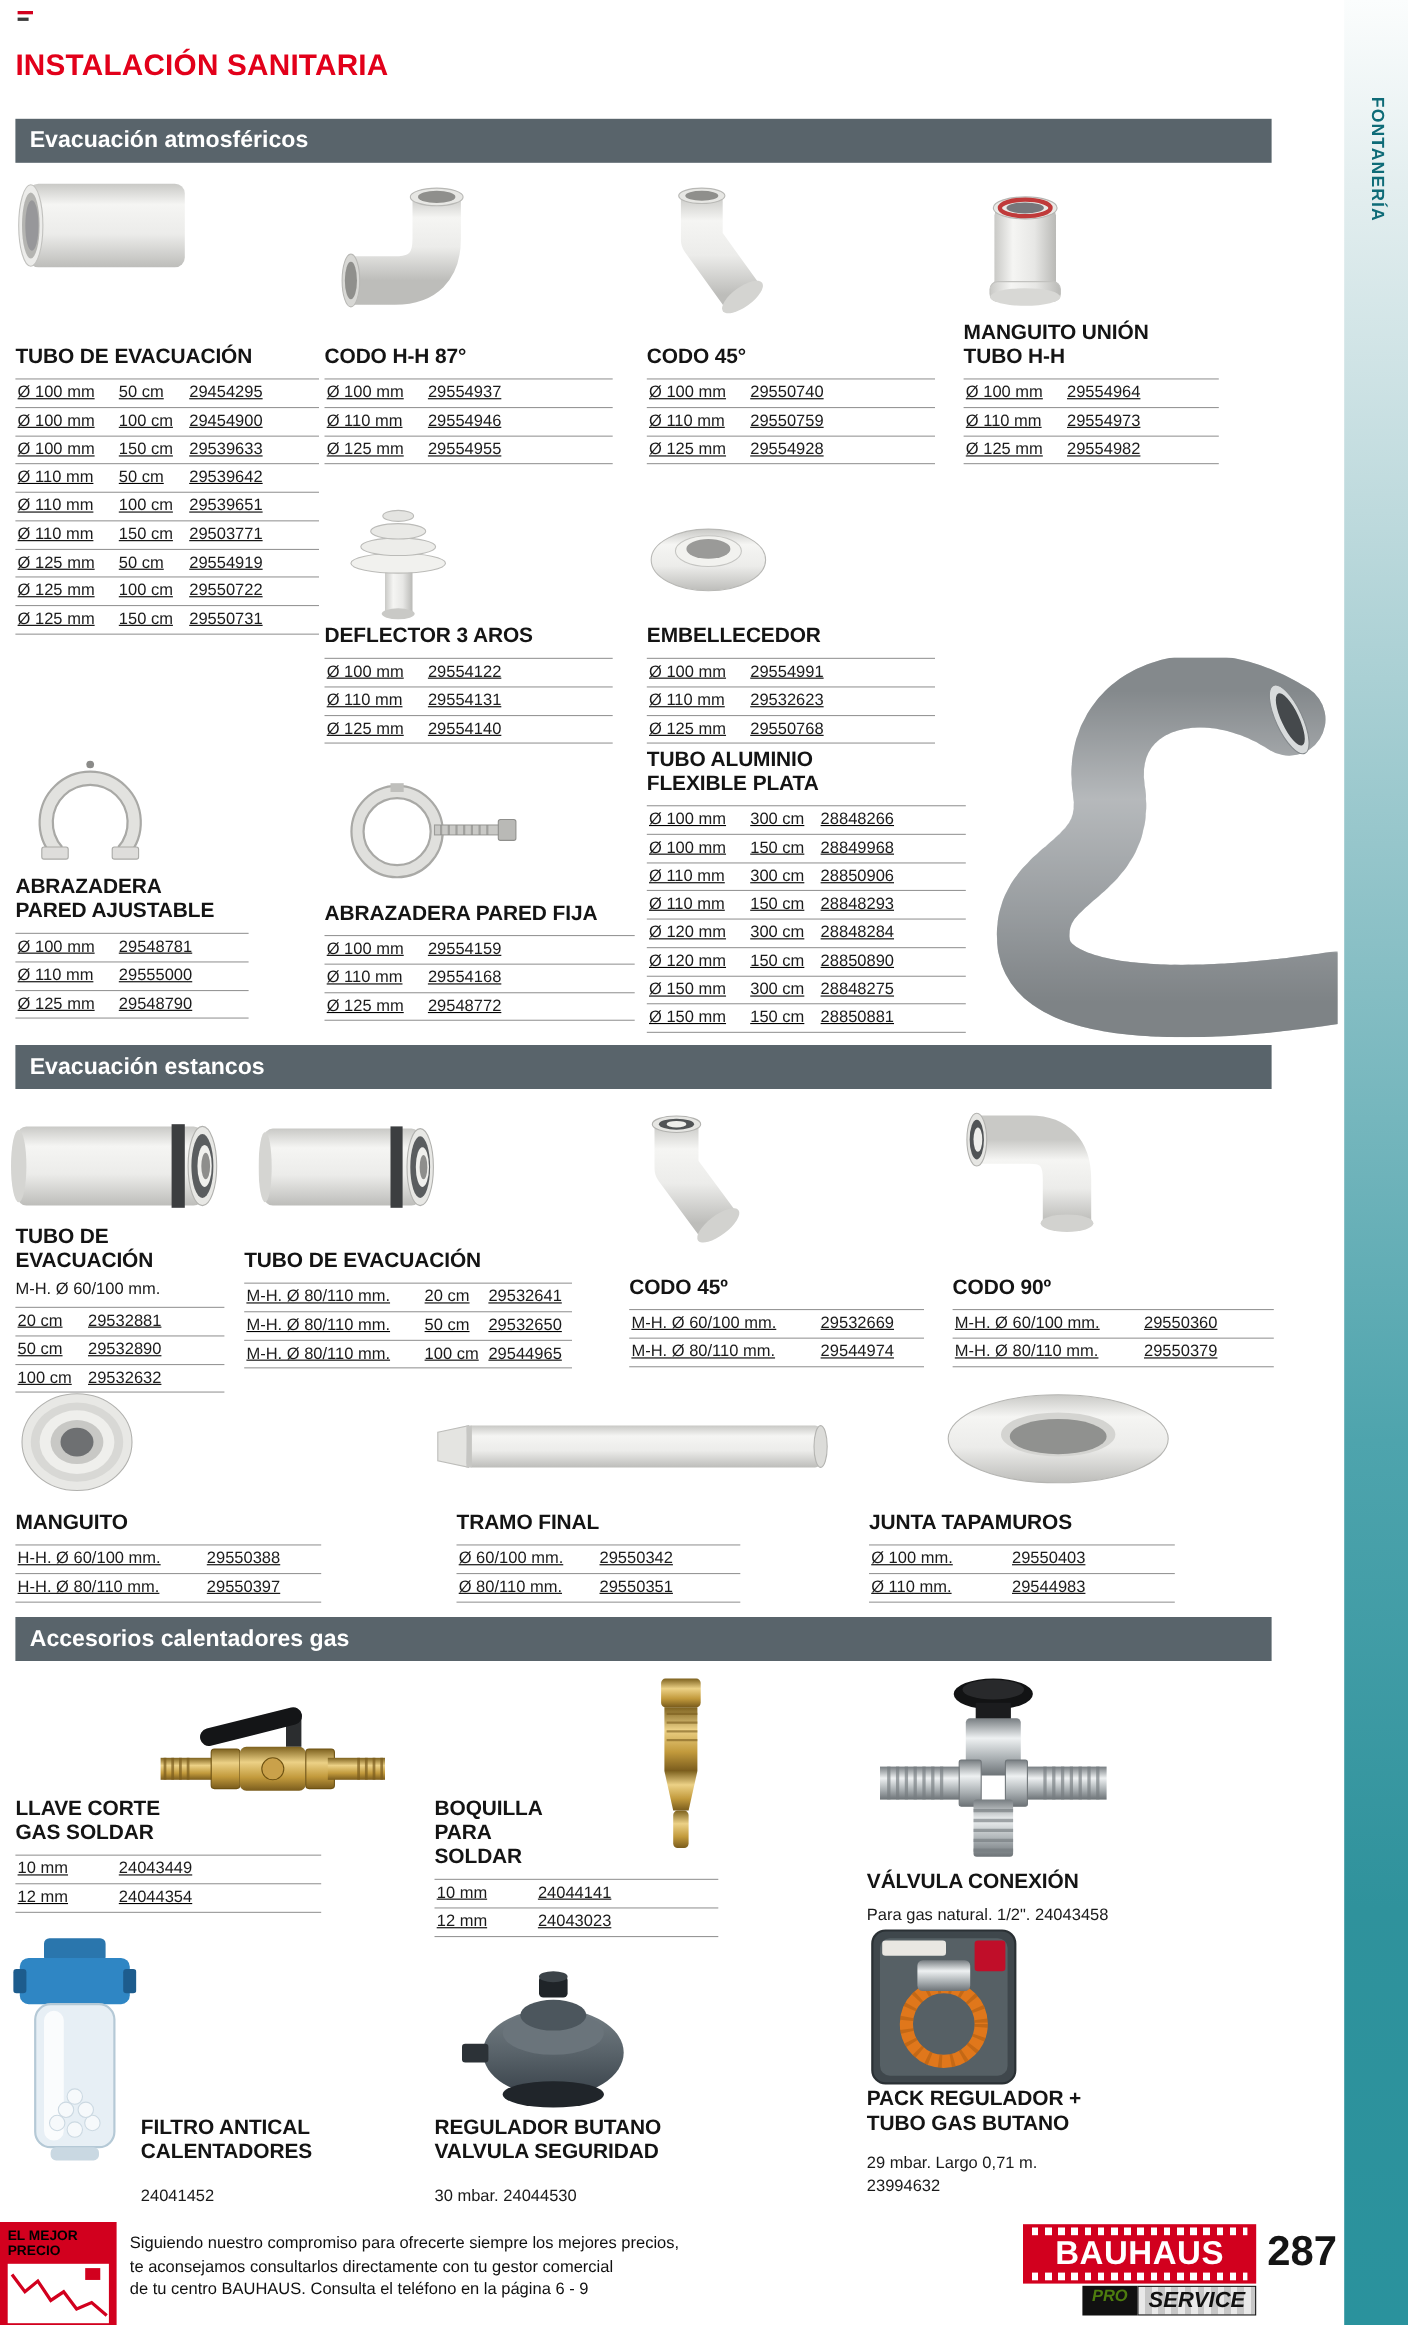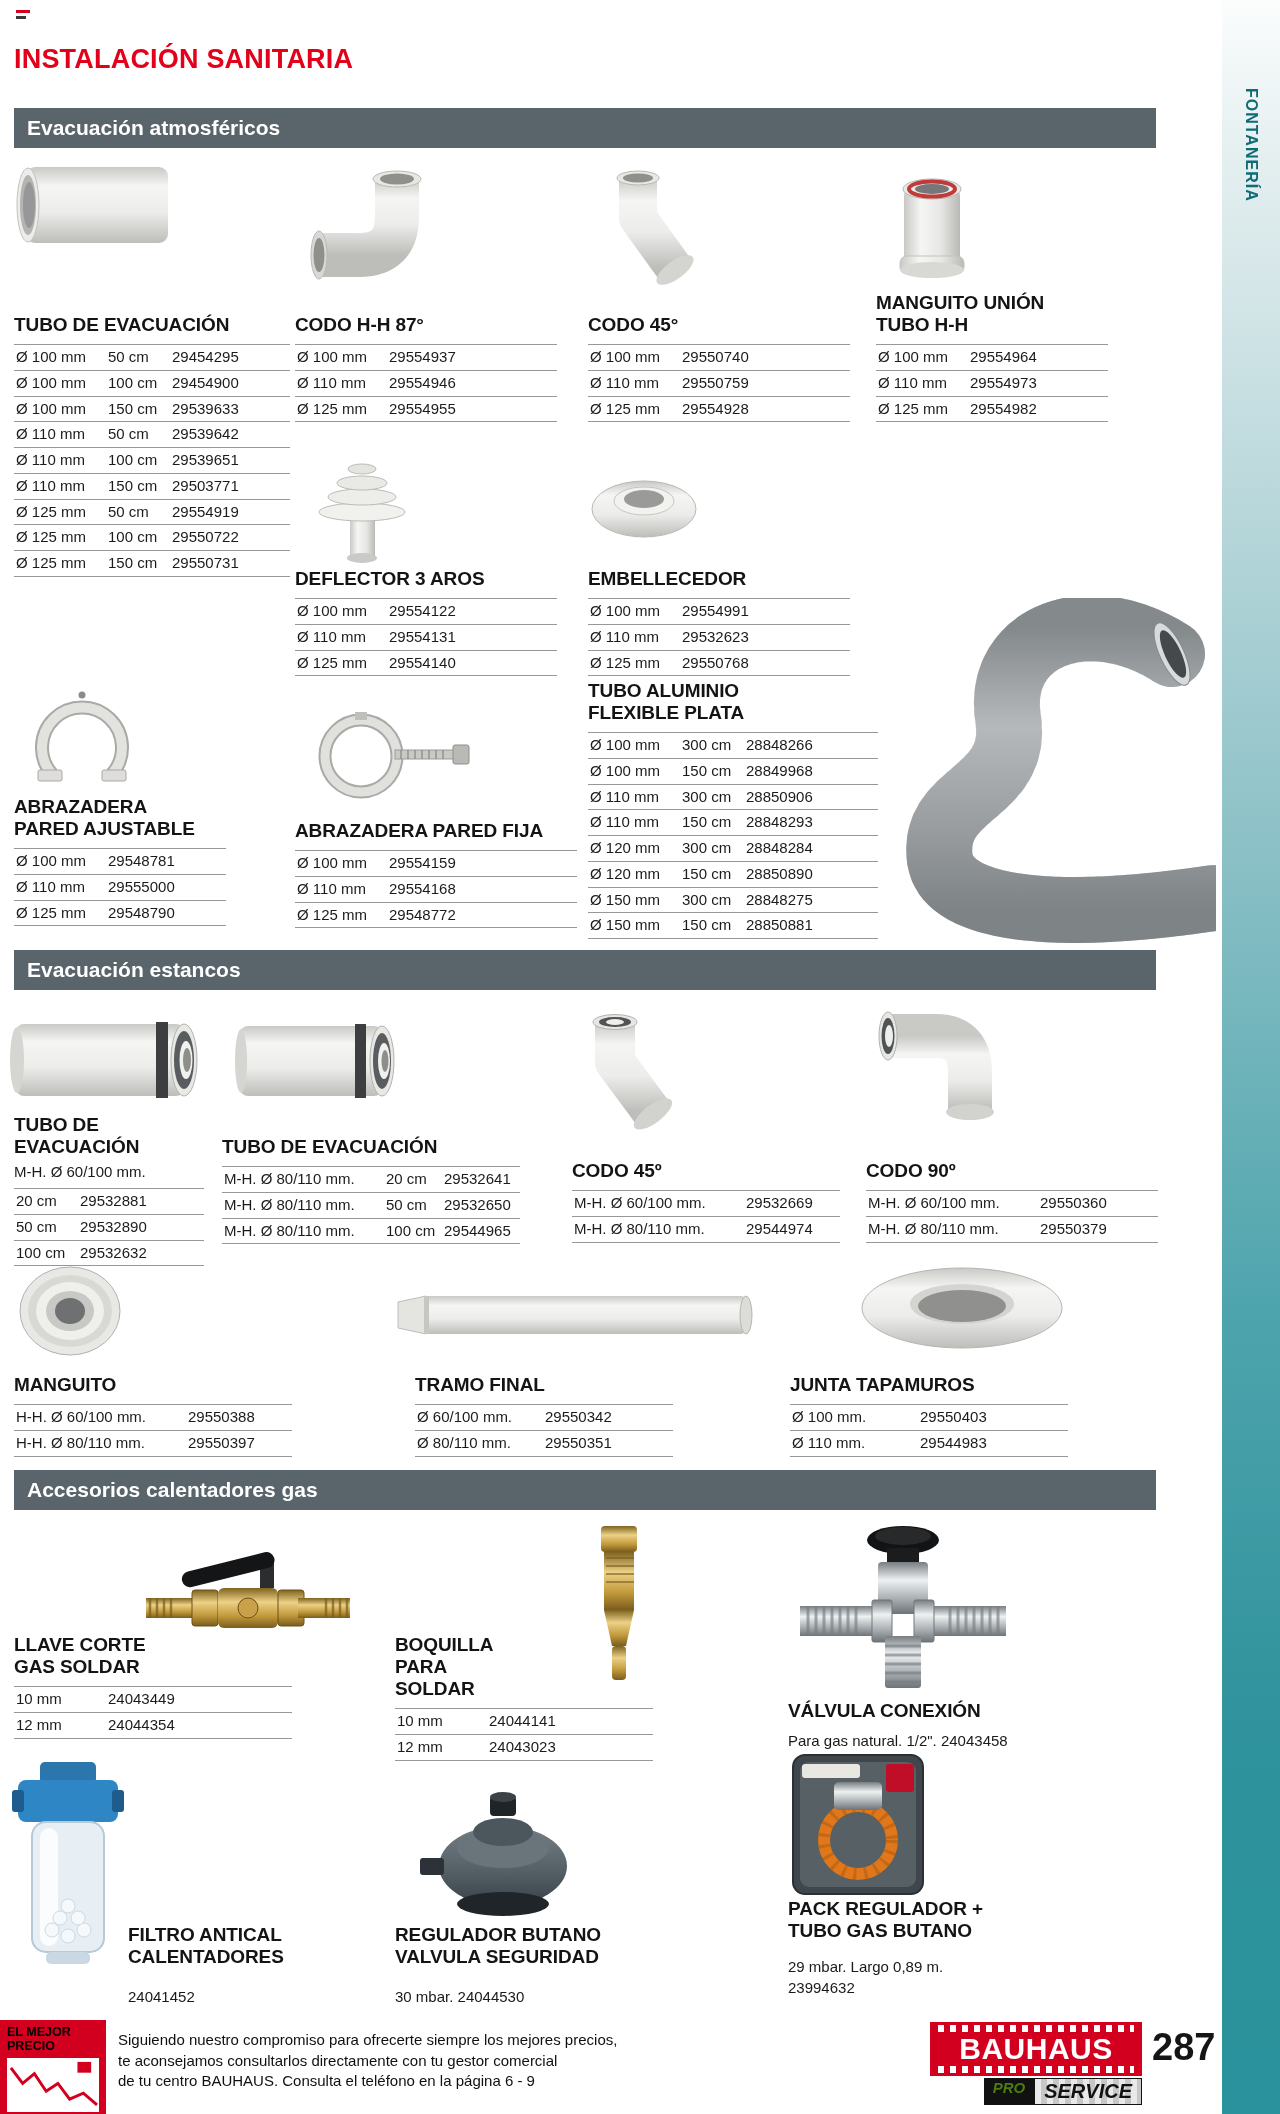--- a/index.html
+++ b/index.html
@@ -25,21 +25,21 @@
     background:linear-gradient(180deg,#fbfdfd 0%,#e3eeef 8%,#bedadd 22%,#86bec4 42%,#4ea4ad 62%,#2f929c 82%,#2a929d 100%);
     display:flex; justify-content:center; }
   .side-label { writing-mode:vertical-rl; margin-top:88px; font-weight:bold;
                 font-size:16px; letter-spacing:1px; color:#0e6b77; }
 
   
   .ptitle { font-size:19px; font-weight:bold; color:#141414; line-height:1.16; letter-spacing:-.1px; }
   .psub   { font-size:15px; color:#1a1a1a; margin-top:5px; }
   .pdesc  { font-size:15px; color:#1a1a1a; margin-top:10px; }
   .pcode  { font-size:15px; color:#1a1a1a; margin-top:4px; }
-  .table  { margin-top:8px; border-top:1px solid #979797; }
+  .table  { margin-top:8px; border-top:1px solid #979797;text-decoration:underline; }
   .trow   { display:flex; border-bottom:1px solid #979797; padding:3px 2px;
             font-size:15px; color:#1b1b1b; line-height:1.25; }
   .tcell  { white-space:nowrap; }
   .ca { width:92px; } .cb { width:64px; } .cc { flex:1; }
   .t2w .ca { width:172px; }
   .t3w .ca { width:162px; } .t3w .cb { width:58px; }
   .t2s .ca { width:64px; }
   .t2m .ca { width:128px; }
 
   .pimg svg { width:100%; height:100%; display:block; }
@@ -709,21 +709,21 @@
   <section class="product abs" style="left:128px;top:1924px;width:180px">
     <h3 class="ptitle" style="max-width:165px">FILTRO ANTICAL CALENTADORES</h3>
     <p class="pdesc" style="margin-top:20px">24041452</p>
   </section>
   <section class="product abs" style="left:395px;top:1924px;width:240px">
     <h3 class="ptitle" style="max-width:210px">REGULADOR BUTANO VALVULA SEGURIDAD</h3>
     <p class="pdesc" style="margin-top:20px">30 mbar. 24044530</p>
   </section>
   <section class="product abs" style="left:788px;top:1898px;width:235px">
     <h3 class="ptitle" style="max-width:210px">PACK REGULADOR + TUBO GAS BUTANO</h3>
-    <p class="pdesc" style="margin-top:16px">29 mbar. Largo 0,89 m.</p>
+    <p class="pdesc" style="margin-top:16px">29 mbar. Largo 0,71 m.</p>
     <p class="pcode">23994632</p>
   </section>
 
   <div class="badge abs">
     <div class="badge-label">EL MEJOR PRECIO</div>
     <div class="badge-chart">
       <svg viewBox="0 0 94 54">
         <rect x="72" y="4" width="14" height="11" fill="#d2001e"></rect>
         <polyline points="4,10 16,26 28,16 40,34 52,26 64,42 78,36 92,48" fill="none" stroke="#d2001e" stroke-width="3"></polyline>
       </svg>

